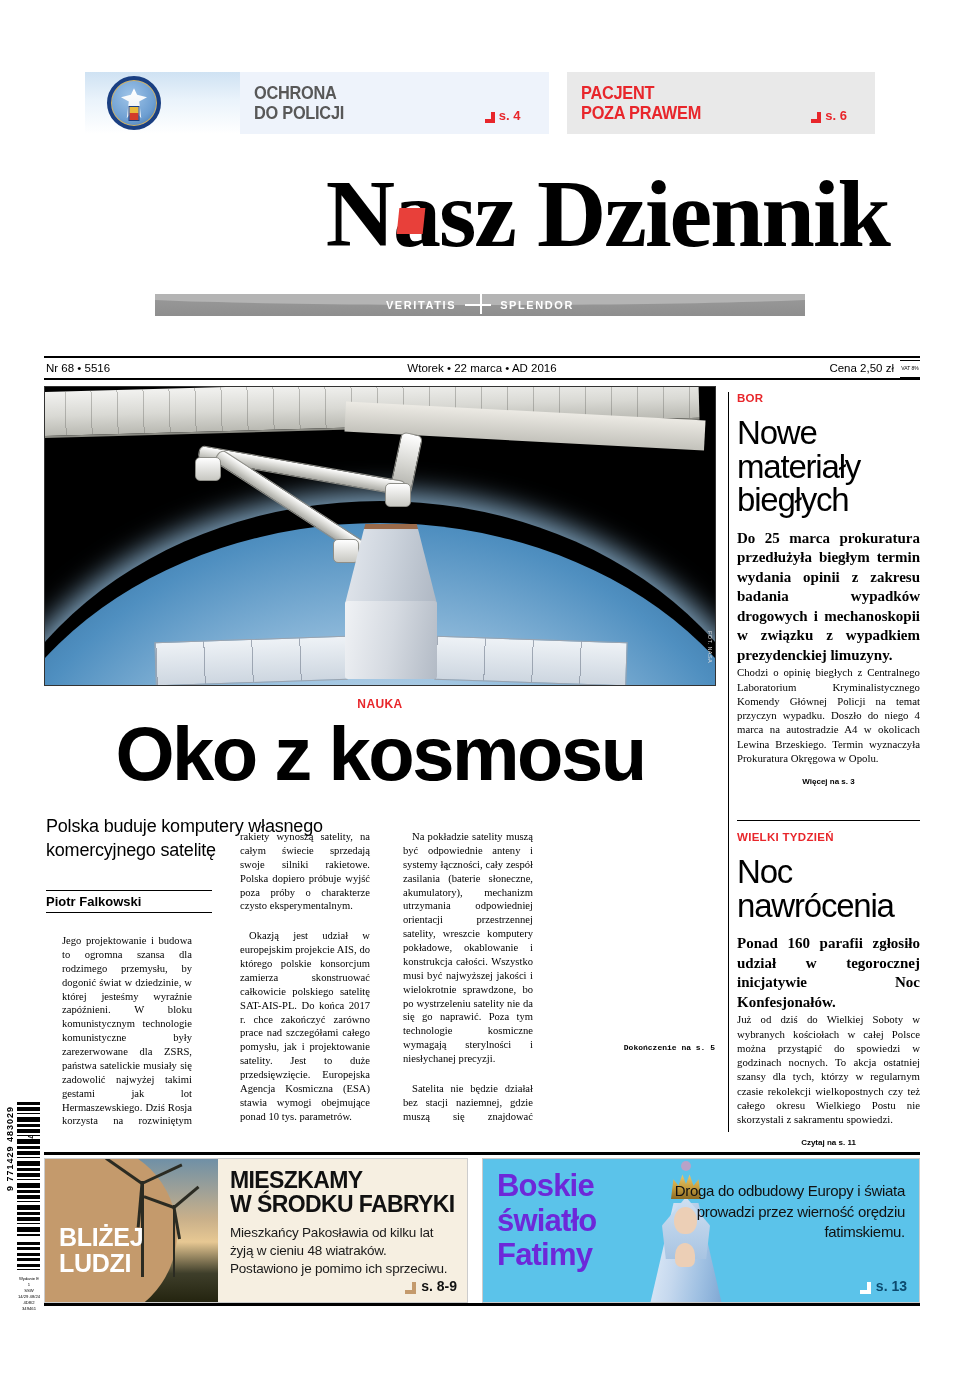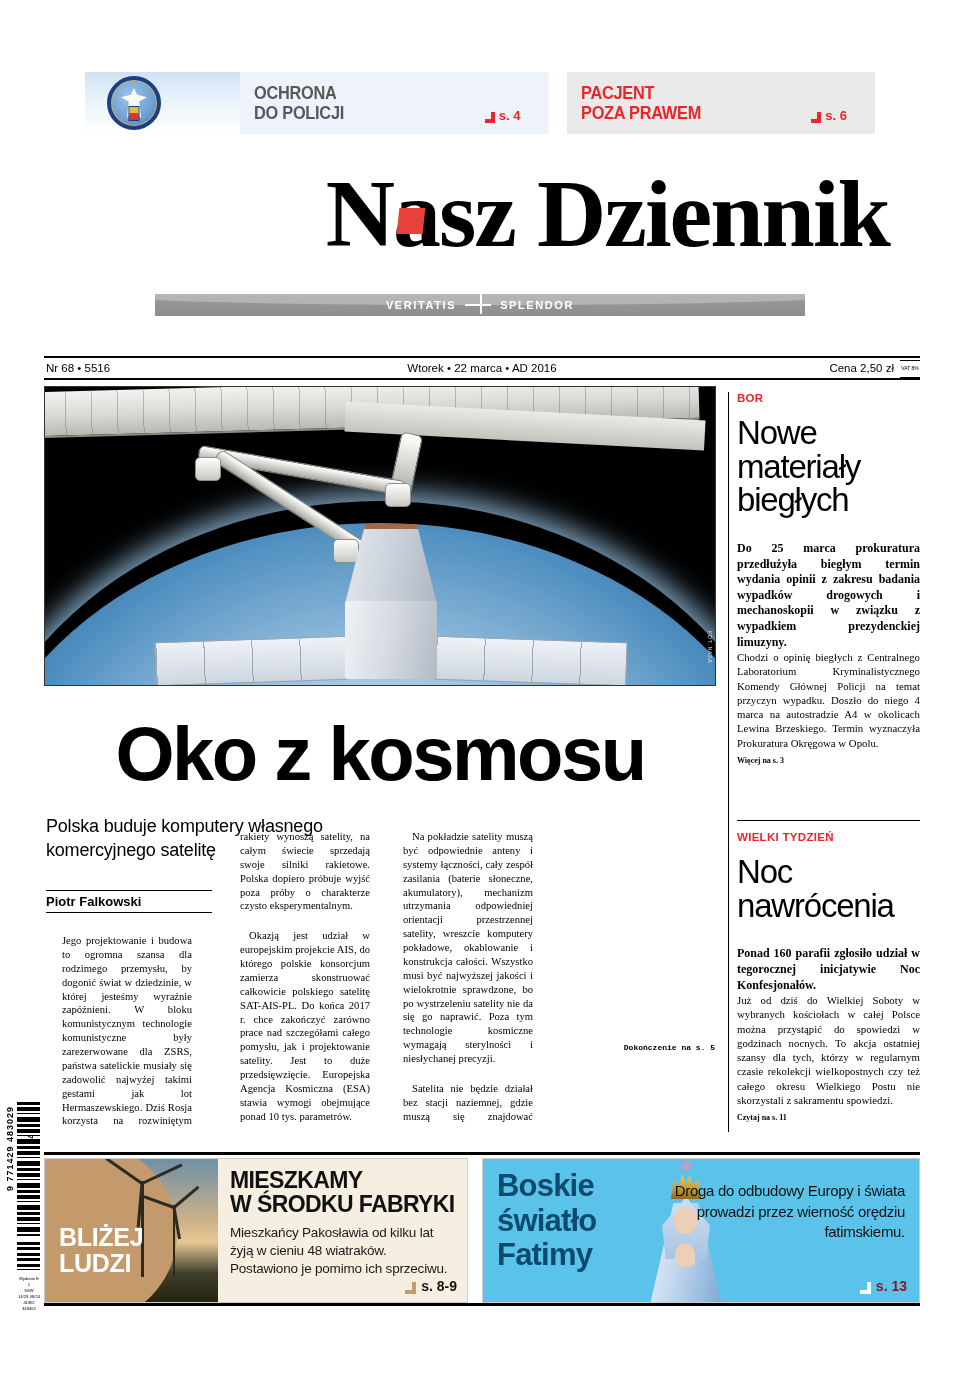--- a/index.html
+++ b/index.html
@@ -248,31 +248,31 @@
   }
   .sb-kicker {
     color: #e8262b; font-weight: 700; font-size: 11.5px; letter-spacing: 0.3px;
   }
   .sb-headline {
     font-weight: 400; font-size: 33px; line-height: 1.02; letter-spacing: -1.2px;
     color: #000; margin-top: 12px;
   }
   .sb-lead {
     font-family: "Liberation Serif", serif;
-    font-weight: 700; font-size: 12px; line-height: 1.3;
-    margin-top: 24px; text-align: justify; color:#000;
+    font-weight: 700; font-size: 15px; line-height: 1.3;
+    margin-top: 12px; text-align: justify; color:#000;
   }
   .sb-body {
     font-family: "Liberation Serif", serif;
     font-size: 10.8px; line-height: 1.32; text-align: justify; color:#000;
     hyphens: auto;
   }
   .sb-more {
-    font-family: Liberation Serif, serif;
-    font-size: 8px; font-weight: 700; text-align: left; margin-top: 6px;
+    font-family: Liberation Sans, sans-serif;
+    font-size: 8px; font-weight: 700; text-align: center; margin-top: 12px;
   }
   .sb-divider { border-top: 1px solid #000; margin: 12px 0 0 0; }
   .sb2 { position:absolute; top: 416px; left: 8px; right: 0; }
 
   
   .promo-row {
     position: absolute; left: 44px; top: 1158px; width: 876px; height: 145px;
     display: flex; gap: 14px;
   }
   .promo {
@@ -318,21 +318,21 @@
   .flagmark-dark { width:11px; height:12px; position:relative; display:inline-block; }
   .flagmark-dark::before{content:"";position:absolute;left:0;bottom:0;width:11px;height:4px;background:#c49a6c;}
   .flagmark-dark::after{content:"";position:absolute;left:7px;bottom:0;width:4px;height:12px;background:#c49a6c;}
   .flagmark-white { width:11px; height:12px; position:relative; display:inline-block; }
   .flagmark-white::before{content:"";position:absolute;left:0;bottom:0;width:11px;height:4px;background:#fff;}
   .flagmark-white::after{content:"";position:absolute;left:7px;bottom:0;width:4px;height:12px;background:#fff;}
 
   .promo-2 { width: 438px; background: #5bc3ea; position: relative; }
   .promo-2-title {
     position:absolute; left: 14px; top: 10px;
-    color:#0c4a6e; font-weight:700; font-size: 31px; line-height: 1.12;
+    color:#6d28d9; font-weight:700; font-size: 31px; line-height: 1.12;
     letter-spacing:-0.8px; white-space: pre-line; z-index: 3;
   }
   .fatima {
     position:absolute; left: 146px; top: 0; width: 112px; height: 145px; z-index: 2;
   }
   .fat-robe {
     position:absolute; left: 18px; top: 44px; width: 78px; height: 101px;
     background: linear-gradient(100deg,#e8f1fb 0%, #c5d8ee 40%, #9fc0e2 70%, #7ba5d2 100%);
     clip-path: polygon(34% 0%, 66% 0%, 96% 100%, 4% 100%);
   }
@@ -359,21 +359,21 @@
     background: #eccfb6; border-radius: 50% 50% 30% 30%;
   }
   .promo-2-desc {
     position:absolute; right: 14px; top: 22px; width: 232px; z-index: 3;
     text-align: right; color: #111; font-size: 15px; line-height: 1.38;
     letter-spacing: -0.3px;
   }
   .promo-2-page {
     position:absolute; right: 12px; bottom: 8px; z-index: 4;
     display:flex; align-items:flex-end; gap:5px;
-    font-size: 14px; font-weight: 700; color:#7f1d1d;
+    font-size: 14px; font-weight: 700; color:#0c4a6e;
   }
 
   
   .barcode-area {
     position: absolute; left: 4px; top: 1100px; width: 36px; height: 215px;
   }
   .bc-digits {
     position:absolute; left: 1px; top: 6px;
     writing-mode: vertical-rl; transform: rotate(180deg);
     font-size: 9px; font-weight: 700; letter-spacing: 1px; color:#000;
@@ -464,20 +464,21 @@
     <div class="arm-joint" style="left:150px; top:70px;"></div>
     <div class="arm-joint" style="left:340px; top:96px;"></div>
     <div class="arm-joint" style="left:288px; top:152px;"></div>
     <div class="panel panel-l"></div>
     <div class="panel panel-r"></div>
     <div class="dragon-cap"></div>
     <div class="dragon-body"></div>
     <div class="photo-credit">FOT. NASA</div>
   </div>
 
+  <div class="kicker-center">NAUKA</div>
   <div class="main-headline">Oko z kosmosu</div>
   <div class="main-sub">Polska buduje komputery własnego komercyjnego satelitę</div>
   <div class="byline">Piotr Falkowski</div>
 
   <div class="maincols">
     <div class="col c1">
       <p class="noindent">Jego projektowanie i budowa to ogromna szansa dla rodzimego przemysłu, by dogonić świat w dziedzinie, w której jesteśmy wyraźnie zapóźnieni. W bloku komunistycznym technologie komunistyczne były zarezerwowane dla ZSRS, państwa satelickie musiały się zadowolić najwyżej takimi gestami jak lot Hermaszewskiego. Dziś Rosja korzysta na rozwiniętym sektorze kosmicznym także czysto komercyjnie – jej</p>
     </div>
     <div class="col c2">
       <p class="noindent">rakiety wynoszą satelity, na całym świecie sprzedają swoje silniki rakietowe. Polska dopiero próbuje wyjść poza próby o charakterze czysto eksperymentalnym.</p>

